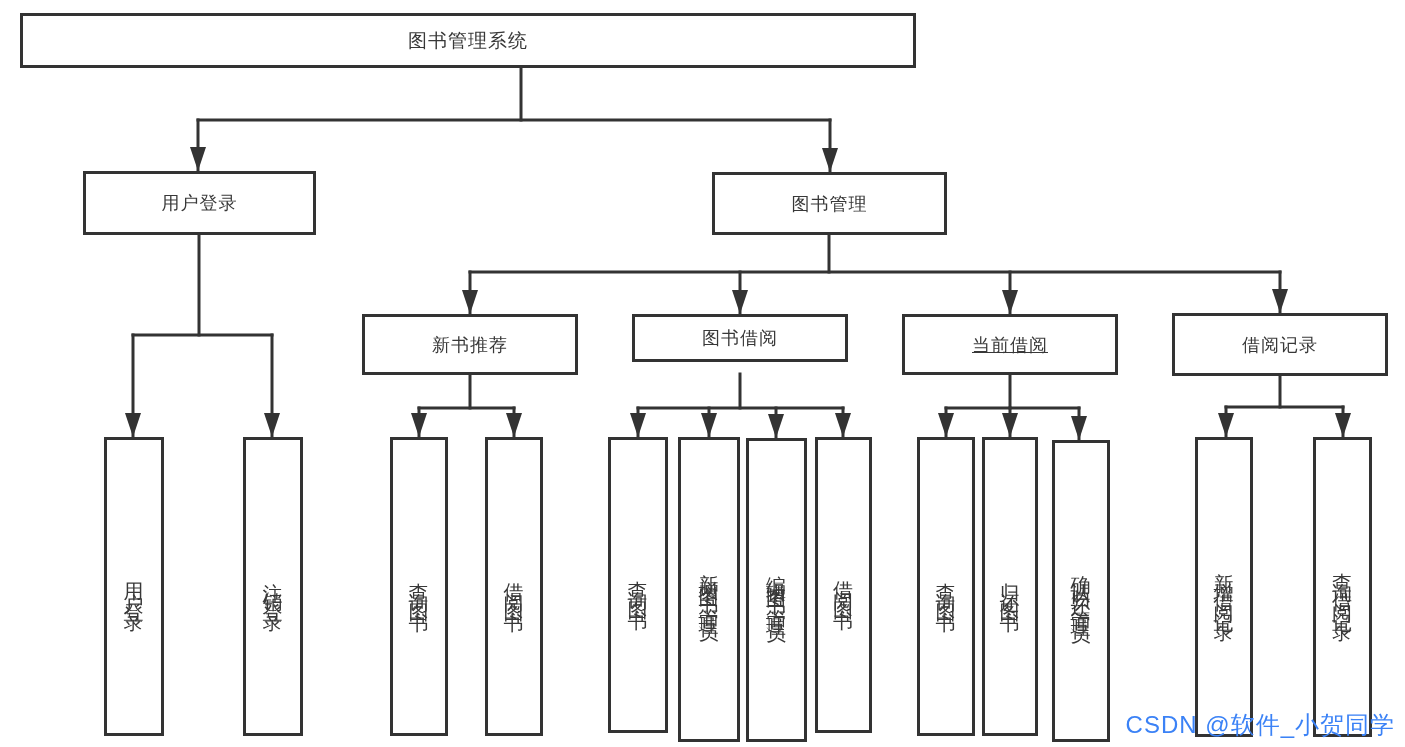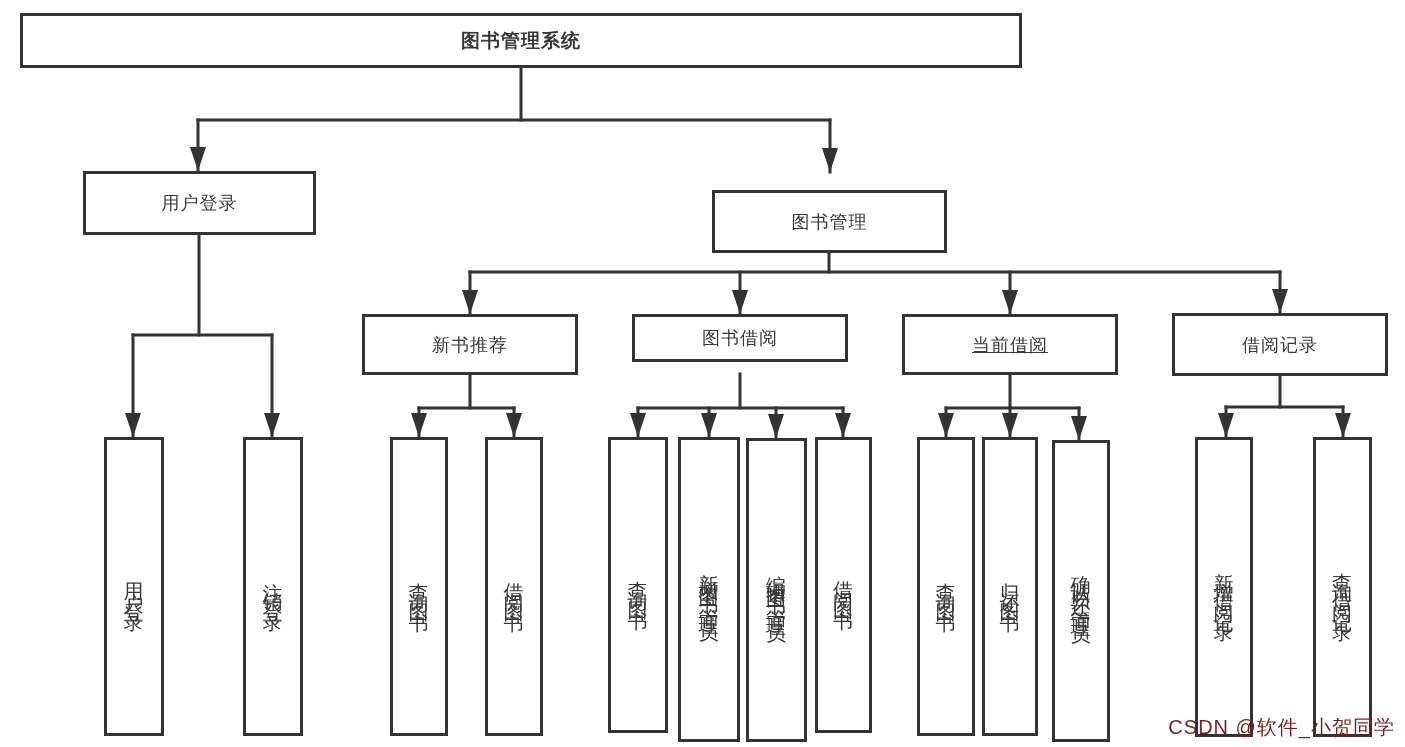--- a/index.html
+++ b/index.html
@@ -39,22 +39,22 @@
     font-size: 20px;
     letter-spacing: 10px;
     line-height: 1;
     white-space: nowrap;
   }
   .vnode.dense span { letter-spacing: 7px; }
   .watermark {
     position: absolute;
     right: 10px;
     bottom: 6px;
-    font-size: 20px;
-    color: #7f1d1d;
+    font-size: 24px;
+    color: #3b82f6;
     letter-spacing: 1px;
     white-space: nowrap;
     z-index: 5;
   }
 </style>
 </head>
 <body>
 
 <div class="stage">
 
@@ -101,28 +101,28 @@
       <line x1="1010" y1="408" x2="1010" y2="437" marker-end="url(#ah)"></line>
       <line x1="1079" y1="408" x2="1079" y2="440" marker-end="url(#ah)"></line>
 
       <line x1="1280" y1="375" x2="1280" y2="407"></line>
       <line x1="1226" y1="407" x2="1343" y2="407"></line>
       <line x1="1226" y1="407" x2="1226" y2="437" marker-end="url(#ah)"></line>
       <line x1="1343" y1="407" x2="1343" y2="437" marker-end="url(#ah)"></line>
     </g>
   </svg>
 
-  <div class="node hnode root" style="left:20px; top:13px; width:1002px; height:55px;font-weight:bold;">
+  <div class="node hnode root" style="left:20px; top:13px; width:896px; height:55px;">
     <span>图书管理系统</span>
   </div>
 
   <div class="node hnode" style="left:83px; top:171px; width:233px; height:64px;">
     <span>用户登录</span>
   </div>
-  <div class="node hnode" style="left:712px; top:172px; width:235px; height:63px;margin-top:18px;">
+  <div class="node hnode" style="left:712px; top:172px; width:235px; height:63px;">
     <span>图书管理</span>
   </div>
 
   <div class="node hnode" style="left:362px; top:314px; width:216px; height:61px;">
     <span>新书推荐</span>
   </div>
   <div class="node hnode" style="left:632px; top:314px; width:216px; height:48px;">
     <span>图书借阅</span>
   </div>
   <div class="node hnode" style="left:902px; top:314px; width:216px; height:61px;text-decoration:underline;">

